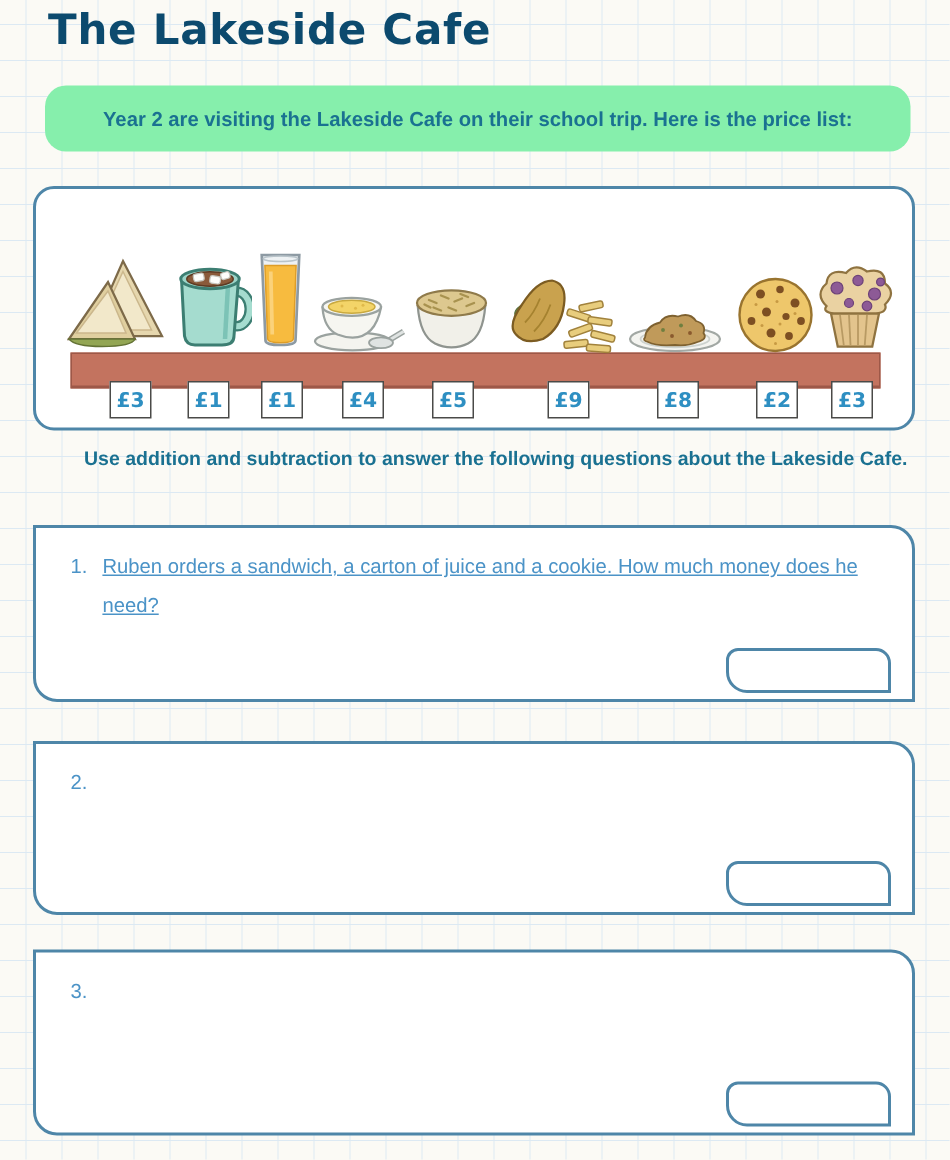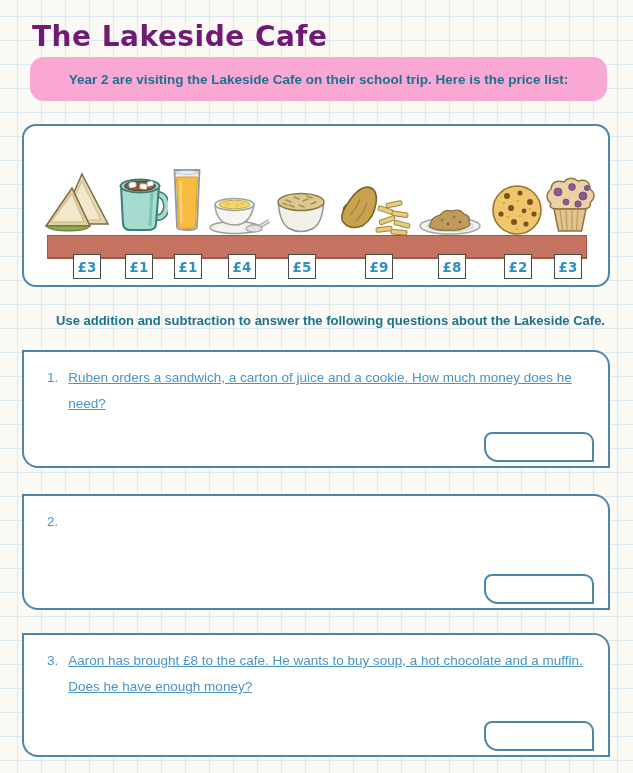--- a/index.html
+++ b/index.html
@@ -10,29 +10,29 @@
     background-image:
       linear-gradient(#dce9f3 1px, transparent 1px),
       linear-gradient(90deg, #dce9f3 1px, transparent 1px);
     background-size: 24px 24px;
     background-position: -7px -8px;
     overflow: hidden;
   }
   .page { position: relative; width: 633px; height: 773px; }
 
   .title {
-    position: absolute; left: 32px; top: 20px;
+    position: absolute; left: 32px; top: 3px;
     font-family: "DejaVu Sans", sans-serif;
     font-size: 28px; font-weight: 800; letter-spacing: 0.5px;
-    color: #701a75;
+    color: #0c4a6e;
   }
 
   .banner {
     position: absolute; left: 30px; top: 57px; width: 577px; height: 44px;
-    background: #f9a8d4; border-radius: 14px;
+    background: #86efac; border-radius: 14px;
     display: flex; align-items: center; justify-content: center;
   }
   .banner span {
     color: #1a7191; font-weight: bold; font-size: 13.5px;
   }
 
   .price-box {
     position: absolute; left: 22px; top: 124px; width: 588px; height: 163px;
     background: #ffffff; border: 2px solid #4e86a8; border-radius: 14px;
   }
@@ -58,21 +58,21 @@
     background: #ffffff; border: 1px solid #4a4a48;
     display: flex; align-items: center; justify-content: center;
     font-family: "DejaVu Sans", sans-serif;
     font-size: 13.5px; font-weight: bold; color: #2e8fc2;
   }
   .tag-0 { left: 49px; }  .tag-1 { left: 101px; } .tag-2 { left: 150px; }
   .tag-3 { left: 204px; } .tag-4 { left: 264px; } .tag-5 { left: 341px; }
   .tag-6 { left: 414px; } .tag-7 { left: 480px; } .tag-8 { left: 530px; }
 
   .instruction {
-    position: absolute; left: 0; top: 313px; width: 633px;
+    position: absolute; left: 0; top: 298px; width: 633px;
     text-align: center; font-weight: bold; font-size: 13px; color: #1a7191; padding-left: 28px;
   }
 
   .qcard {
     position: absolute; left: 22px; width: 588px;
     background: #ffffff; border: 2px solid #4e86a8;
     border-radius: 0 16px 0 16px;
   }
   .q1 { top: 350px; height: 118px; }
   .q2 { top: 494px; height: 116px; }
@@ -273,18 +273,17 @@
   <div class="qcard q2">
     <div class="qrow">
       <span class="qnum">2.</span>
     </div>
     <div class="answer"></div>
   </div>
 
   <div class="qcard q3">
     <div class="qrow">
       <span class="qnum">3.</span>
-      <span class="qtext">Aaron has brought £8 to the cafe. He wants to buy soup, a hot chocolate and a muffin. Does he have enough money?</span>
     </div>
     <div class="answer"></div>
   </div>
 
 </div>
 
 </body></html>

